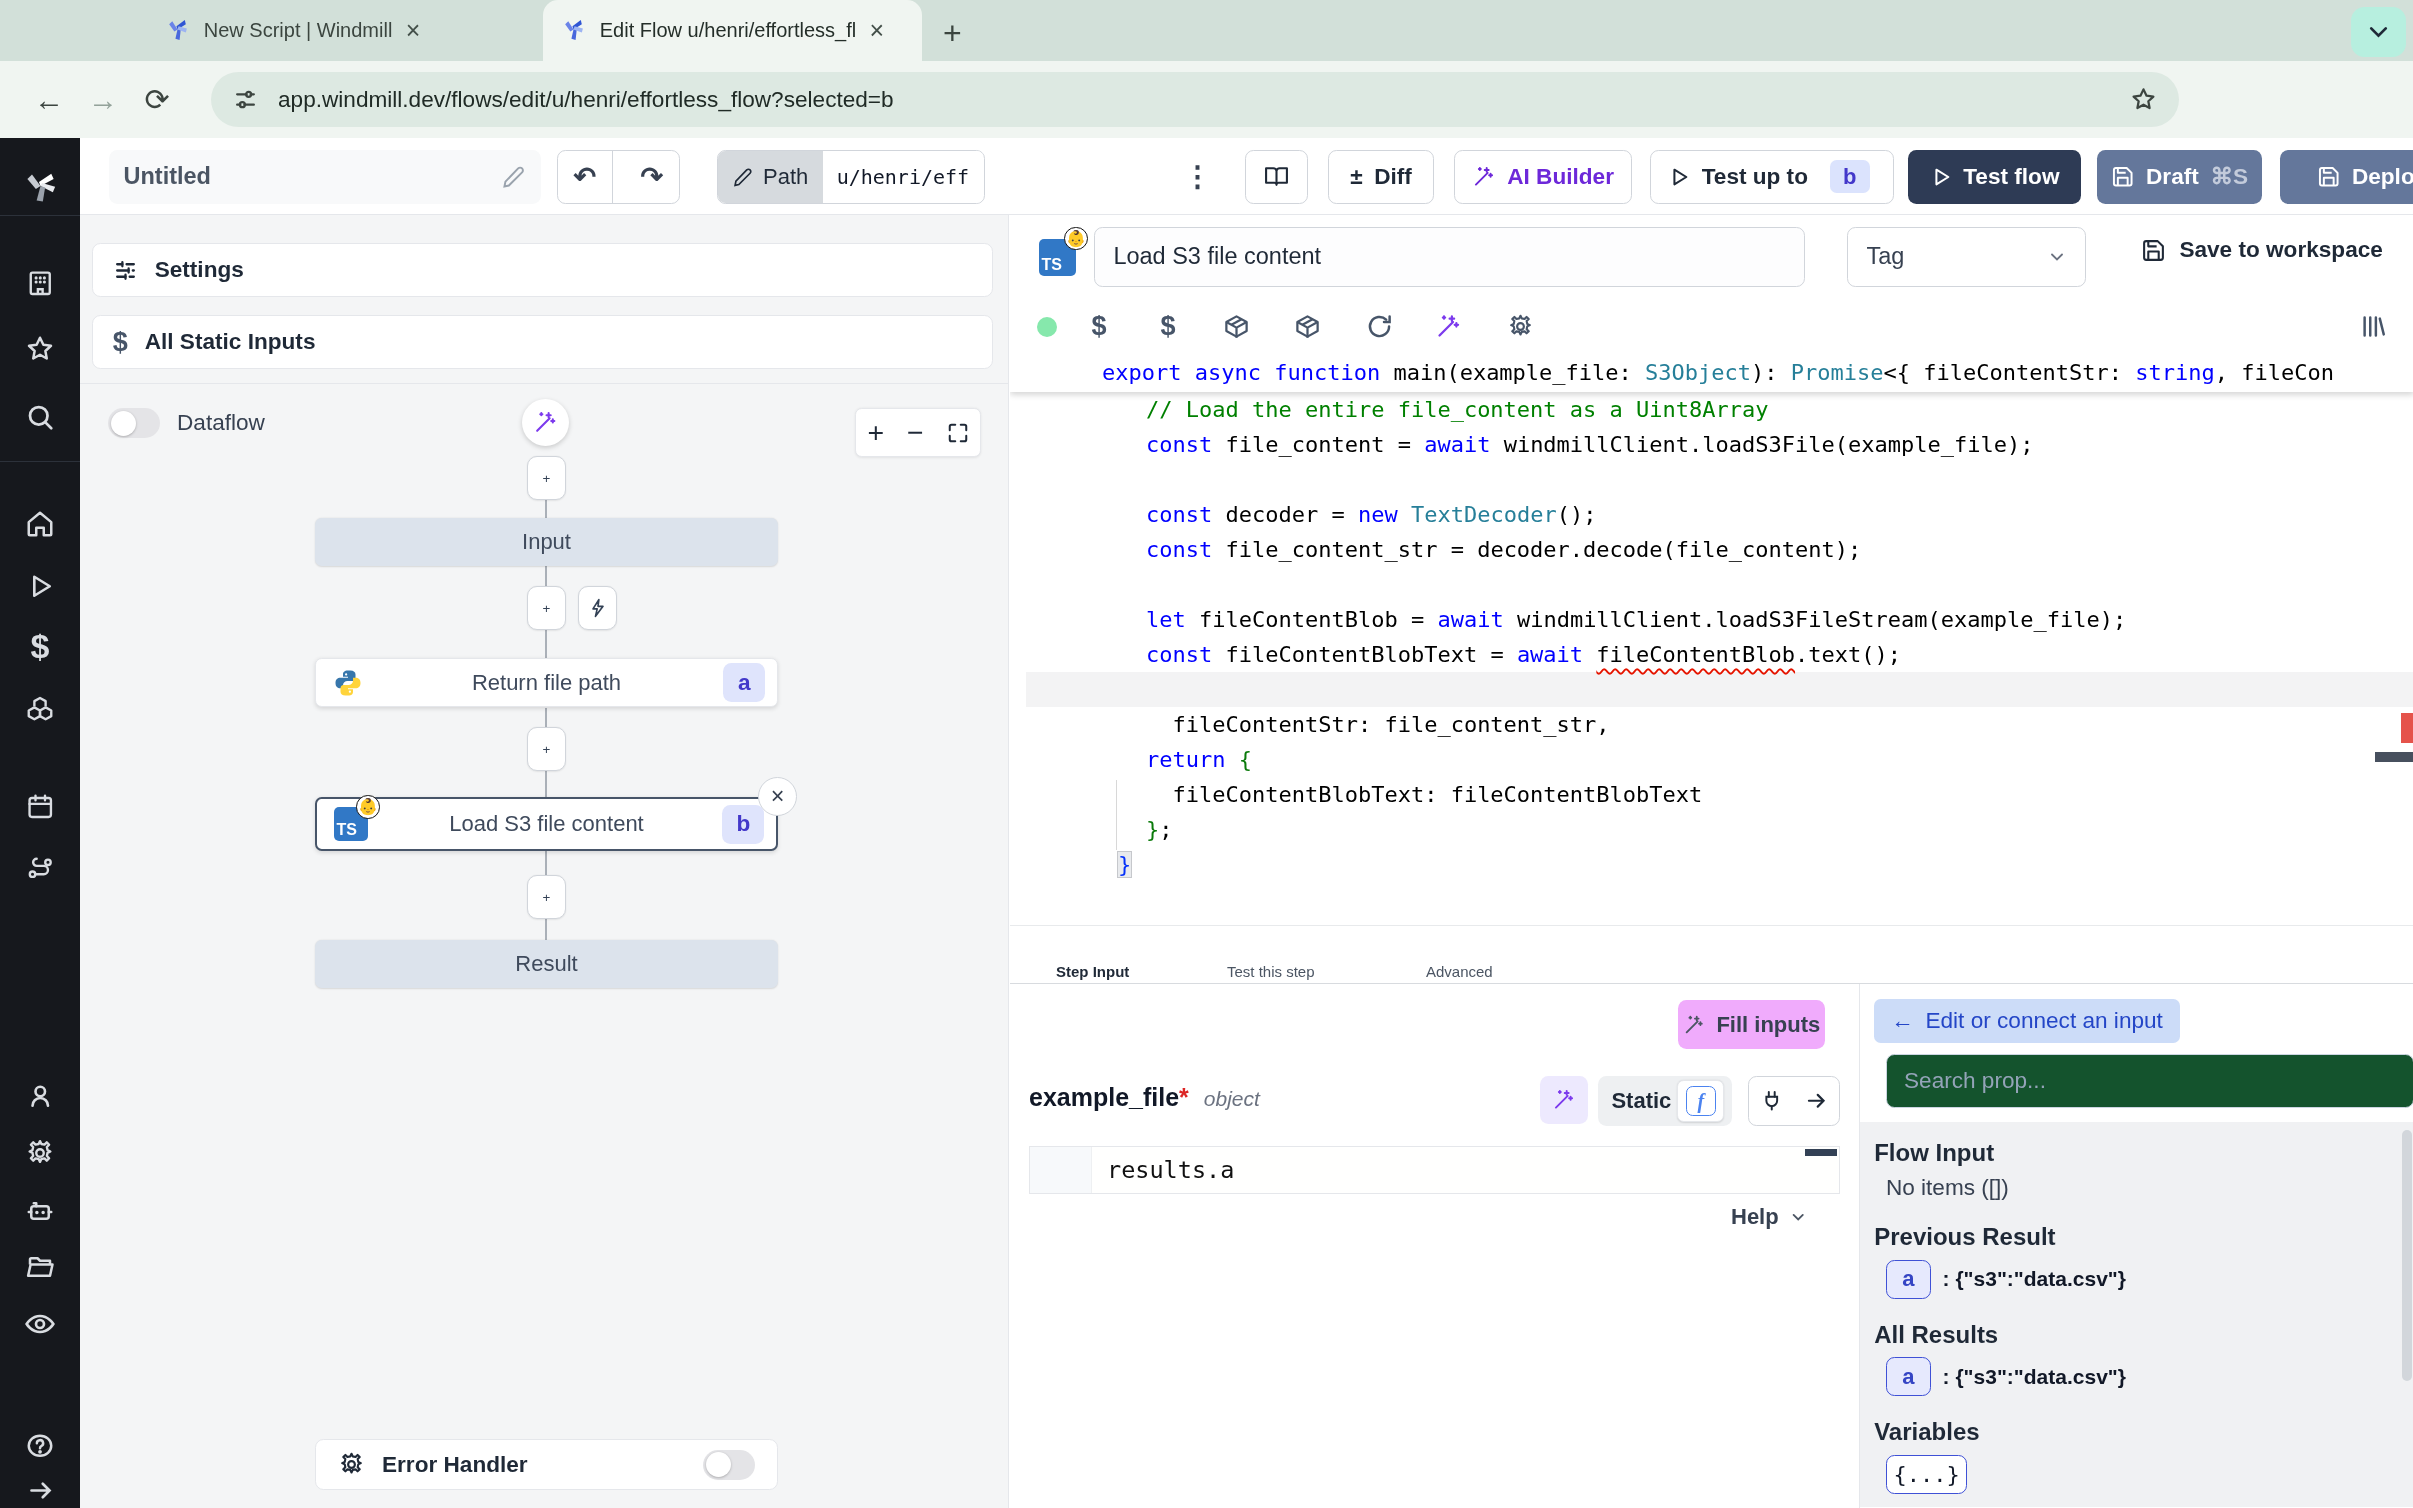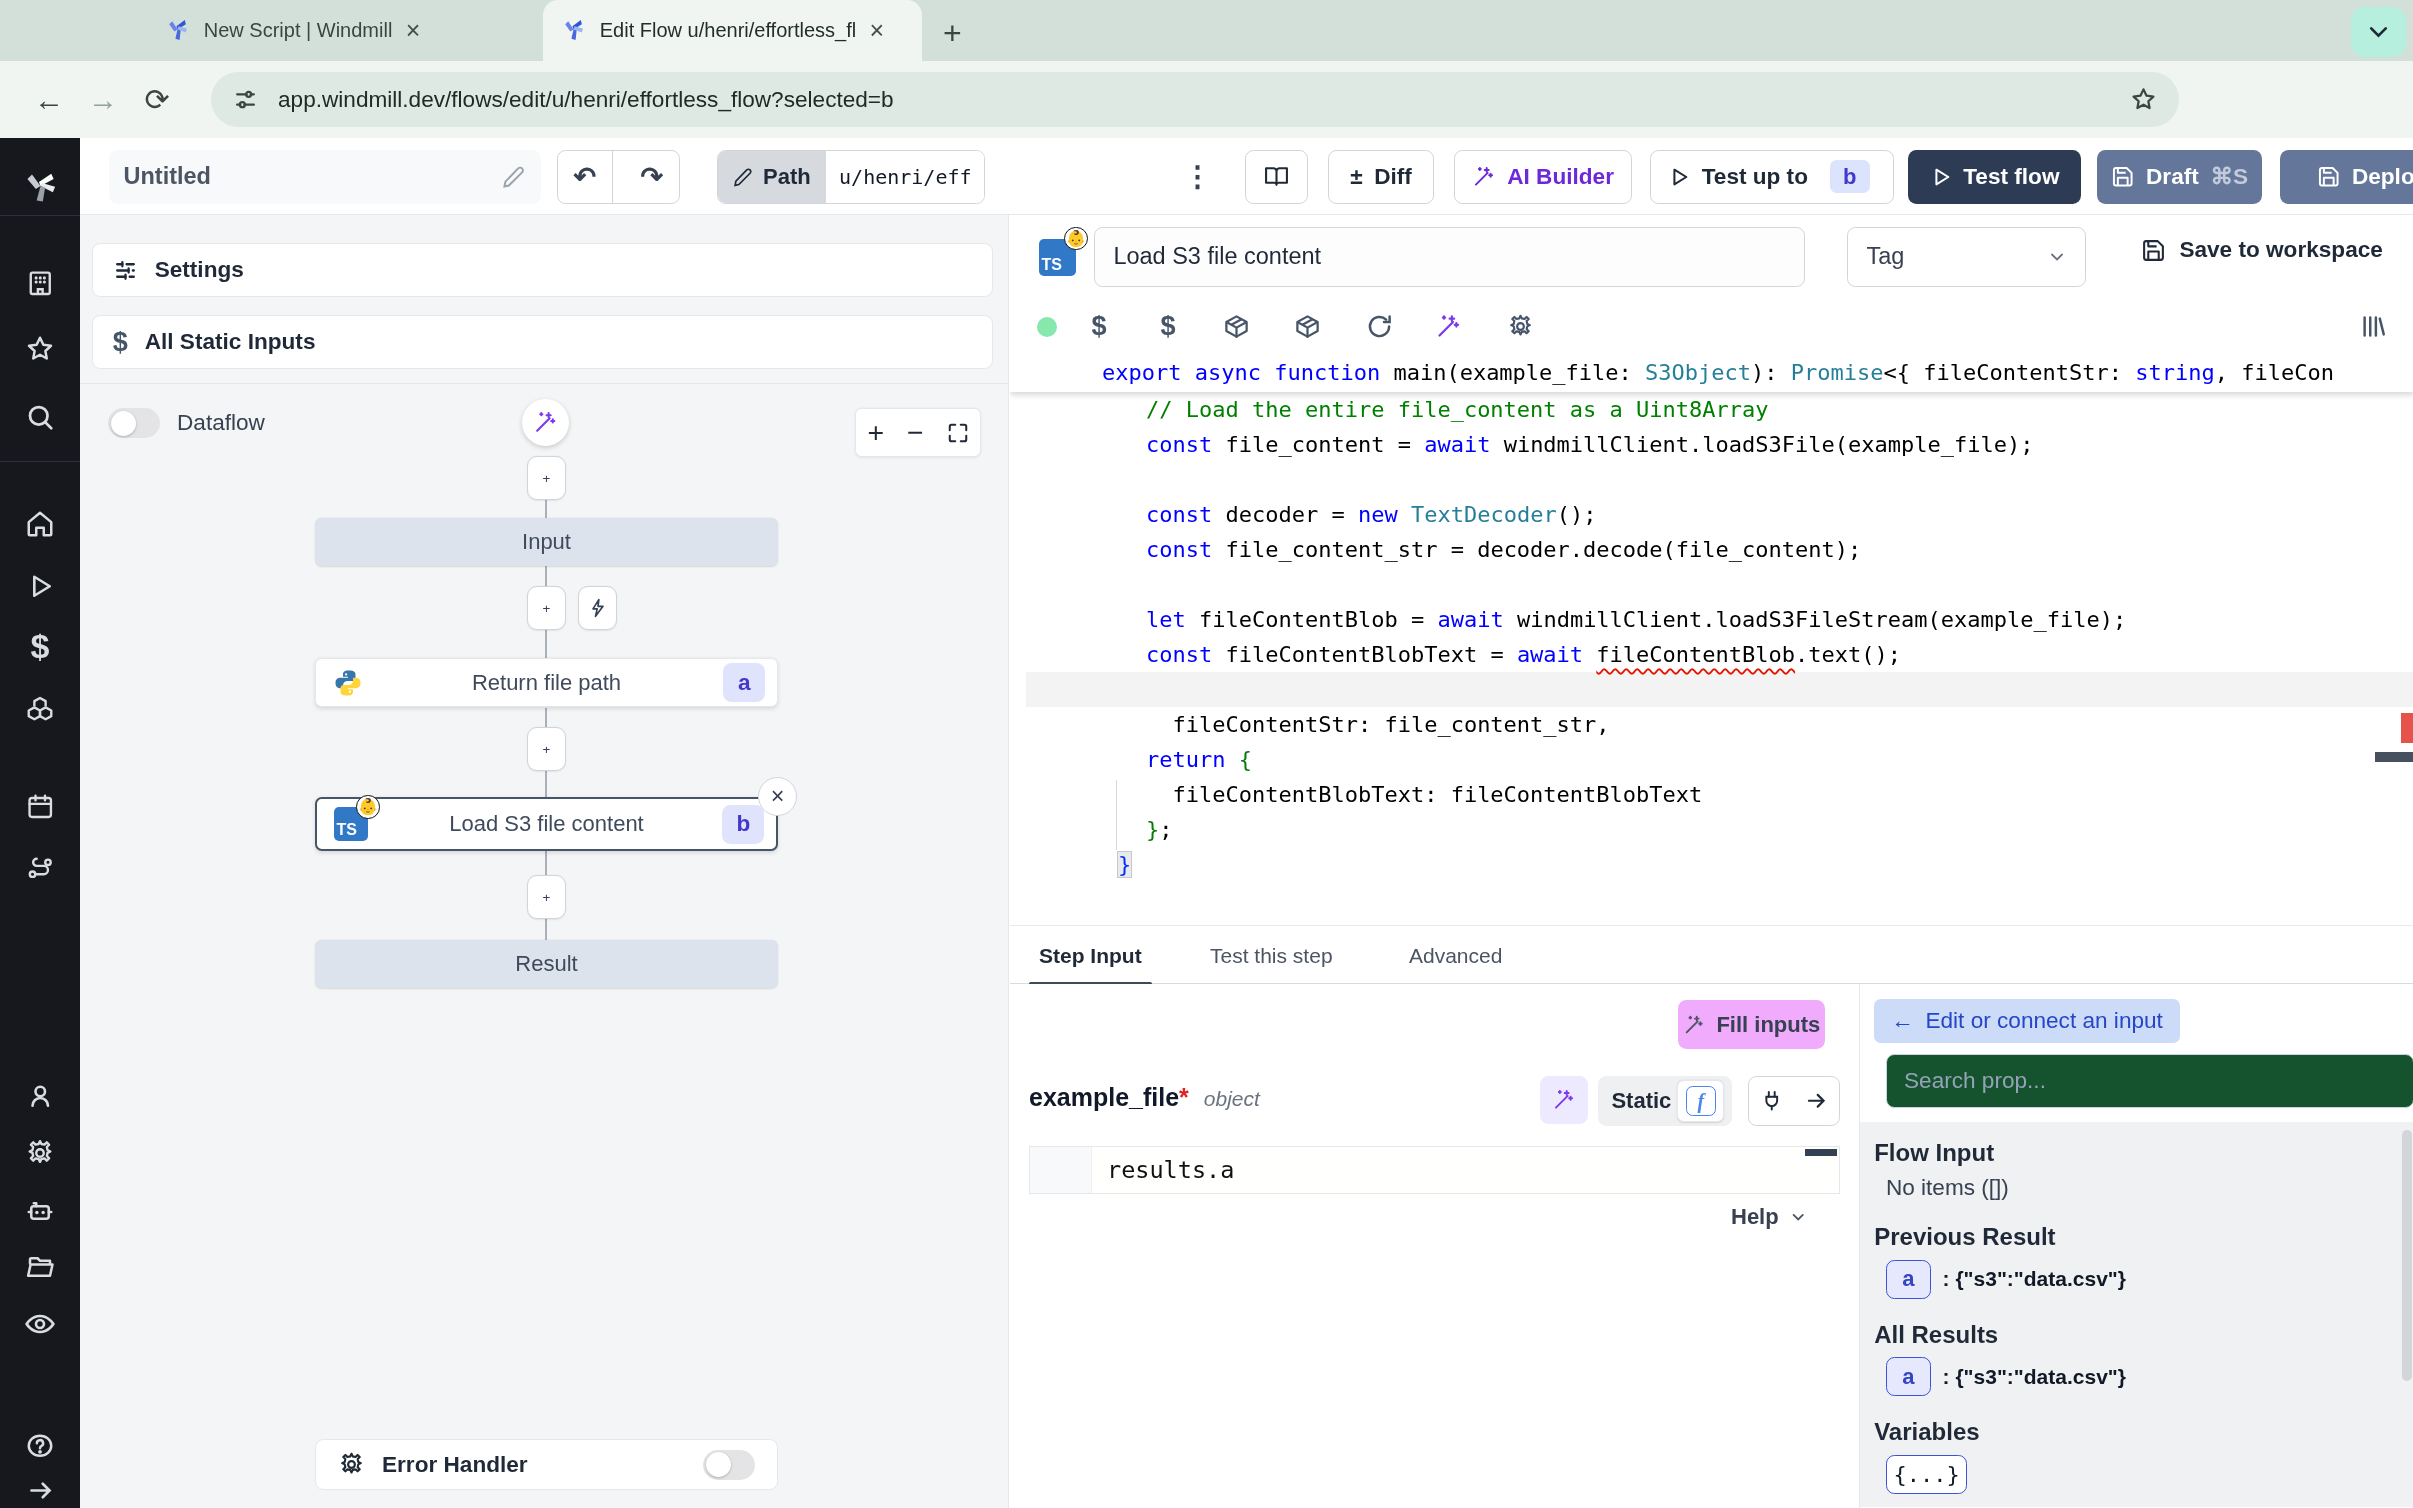--- a/index.html
+++ b/index.html
@@ -30,21 +30,21 @@
   .rail .sep { position:absolute; left:0; width:80px; height:0.8px; background:#2c313a; }
   .topbar { position:absolute; left:80px; top:138px; width:2333px; height:77px; background:#fff; border-bottom:0.8px solid #e5e7eb; overflow:hidden; }
   .tb-item { position:absolute; top:11.7px; height:54px; display:flex; align-items:center; }
   .namebox { left:28.5px; width:432px; background:#f8f9fa; border-radius:8.4px; padding:0 15px; justify-content:space-between;font-weight:bold; }
   .namebox .nm { font-size:23.5px; color:#4b5563; }
   .btn { border:0.8px solid #d1d5db; border-radius:8.4px; background:#fff; color:#1f2937; font-size:22.6px; font-weight:600; display:flex; align-items:center; justify-content:center; gap:11.7px; }
   .undo-redo { left:477px; width:123px; }
   .undo-redo .half { width:50%; height:100%; display:flex; align-items:center; justify-content:center; font-size:27px; color:#374151; }
   .undo-redo .half:first-child { border-right:0.8px solid #d1d5db; }
   .pathgrp { left:637px; width:268px; border:0.8px solid #d1d5db; border-radius:8.4px; overflow:hidden; }
-  .pathgrp .pl { background:#d6dade; height:100%; display:flex; align-items:center; gap:10px; padding:0 15px; font-weight:700; font-size:22px; color:#1f2937; }
+  .pathgrp .pl { background:#d6dade; height:100%; display:flex; align-items:center; gap:10px; padding:0 15px; font-weight:400; font-size:22px; color:#1f2937; }
   .pathgrp .pv { background:#fff; height:100%; display:flex; align-items:center; padding:0 13.4px; font-family:"DejaVu Sans Mono",monospace; font-size:20px; color:#111827; }
   .kebab { left:1098px; width:39px; justify-content:center; font-size:28.5px; color:#374151; font-weight:700; }
   .ai-purple { color:#6d28d9; }
   .badge-b { background:#dbe3fd; color:#4338ca; border-radius:6.7px; font-size:22px; font-weight:700; padding:3.4px 13.4px; }
   .btn-dark { background:#2e3b55; border:none; color:#fff; }
   .btn-slate { background:#64779b; border:none; color:#fff; }
   .shortcut { color:#c3cbdb; font-weight:600; }
 
   
   .left-col { position:absolute; left:80px; top:215px; width:929px; height:1293px; background:#f4f5f6; border-right:0.8px solid #e5e7eb; }
@@ -87,21 +87,21 @@
   .tok-kw { color:#0000ff; } .tok-pl { color:#000; } .tok-type { color:#267f99; }
   .tok-comment { color:#008000; } .tok-fn { color:#000; } .tok-brace { color:#0a7a0a; }
   .tok-err { color:#000; text-decoration:underline wavy #e51400 1.7px; text-underline-offset:5.9px; }
   .tok-match { color:#0431fa; background:#e8eaed; outline:0.8px solid #c6c8cc; }
   .indent-guide { position:absolute; left:106px; width:0.8px; background:#d8d8d8; }
   .ruler-red { position:absolute; right:0; top:360px; width:13.4px; height:30px; background:#e5534b; z-index:4; }
   .scroll-dark { position:absolute; right:0; top:399px; width:39px; height:10px; background:#47505e; z-index:4; }
 
   
   .subtabs { position:absolute; left:0; top:710px; width:1404px; height:59px; background:#fff; border-top:0.8px solid #e8eaec; border-bottom:0.8px solid #d8dbdf; }
-  .subtab { position:absolute; top:0; height:59px; display:flex; align-items:center; font-size:21px; color:#4b5563; }
+  .subtab { position:absolute; top:16px; height:59px; display:flex; align-items:center; font-size:15px; color:#4b5563;margin-left:17px; }
   .subtab.active { color:#1f2937; font-weight:600; }
   .subtab.active::after { content:""; position:absolute; left:-10px; right:-10px; bottom:-0.8px; height:4.2px; background:#3c4a5e; border-radius:1.7px; }
   .io-panel { position:absolute; left:0; top:769px; width:849px; height:524px; background:#fff; }
   .fill-btn { position:absolute; left:668px; top:16px; width:147px; height:49px; background:#f0abfc; border-radius:8.4px; display:flex; align-items:center; justify-content:center; gap:11.7px; font-size:22px; font-weight:600; color:#374151; }
   .field-label { position:absolute; left:19px; top:99px; font-size:25px; font-weight:700; color:#111827; }
   .field-label .req { color:#dc2626; }
   .field-label .ftype { font-size:21px; font-weight:400; font-style:italic; color:#6b7280; margin-left:15px; }
   .wand-sm { position:absolute; left:530px; top:92px; width:48px; height:48px; background:#ede9fe; border-radius:8.4px; display:flex; align-items:center; justify-content:center; color:#7c3aed; }
   .static-grp { position:absolute; left:588px; top:92px; width:134px; height:50px; background:#eef0f2; border-radius:8.4px; display:flex; align-items:center; gap:6px; padding:0 5px 0 13.4px; font-size:22px; font-weight:600; color:#1f2937; }
   .fpill { width:47px; height:42px; background:#fff; border:0.8px solid #e5e7eb; border-radius:6.7px; box-shadow:0 0.8px 1.7px rgba(0,0,0,.12); display:flex; align-items:center; justify-content:center; }

